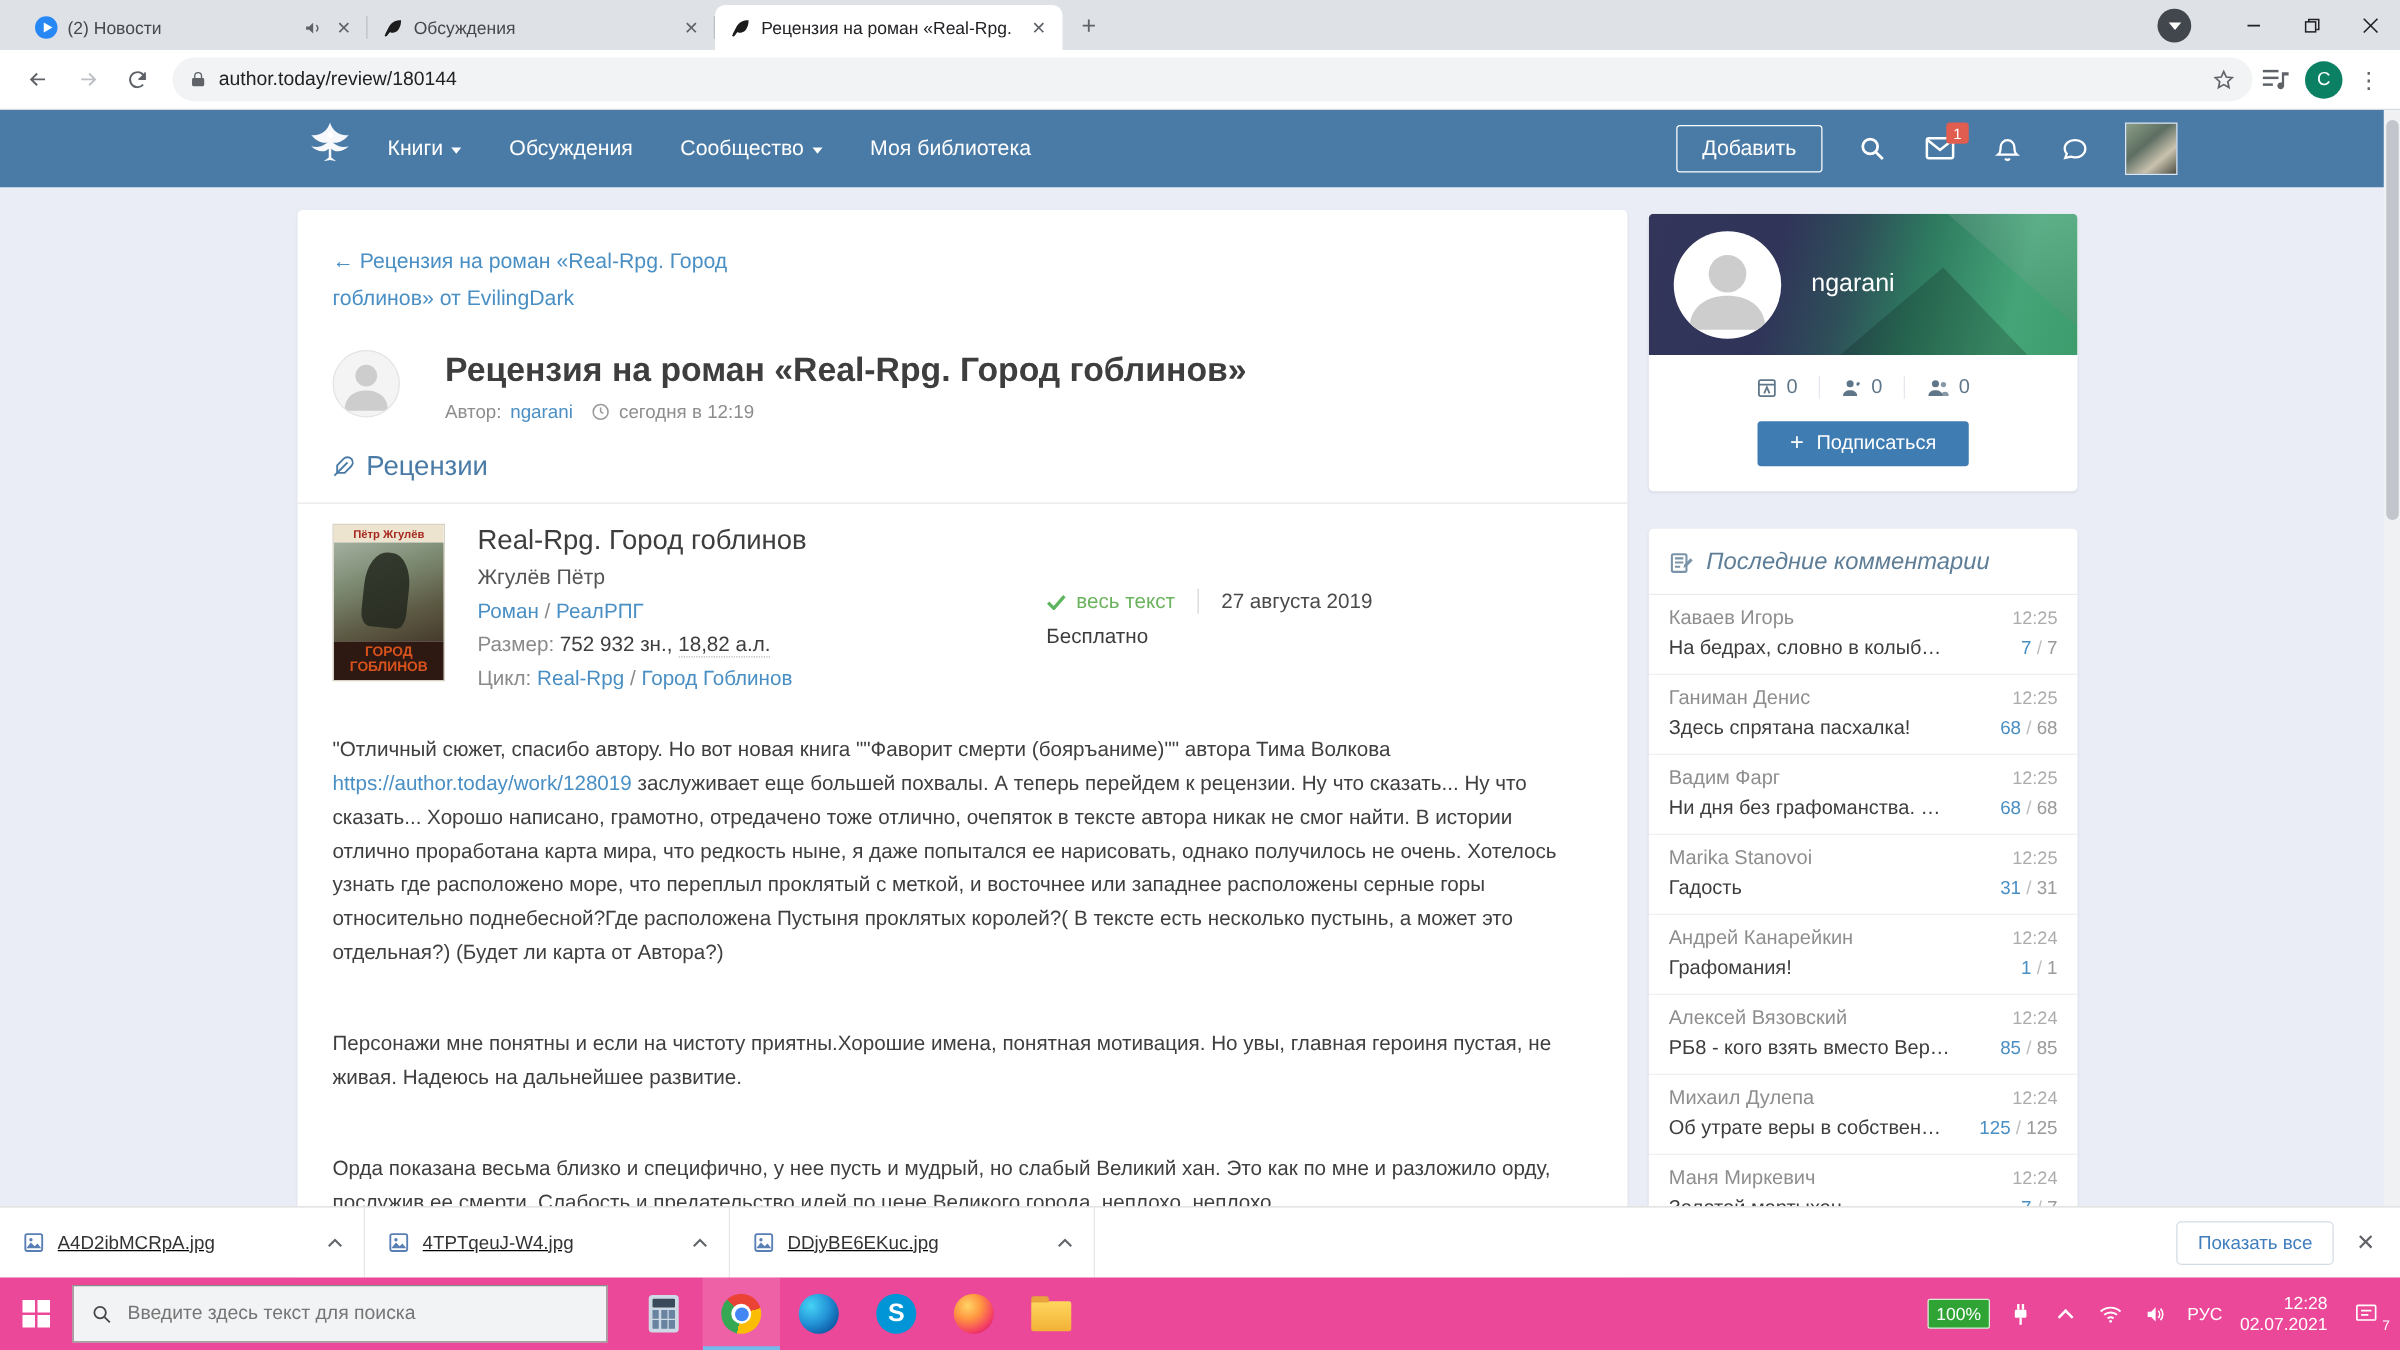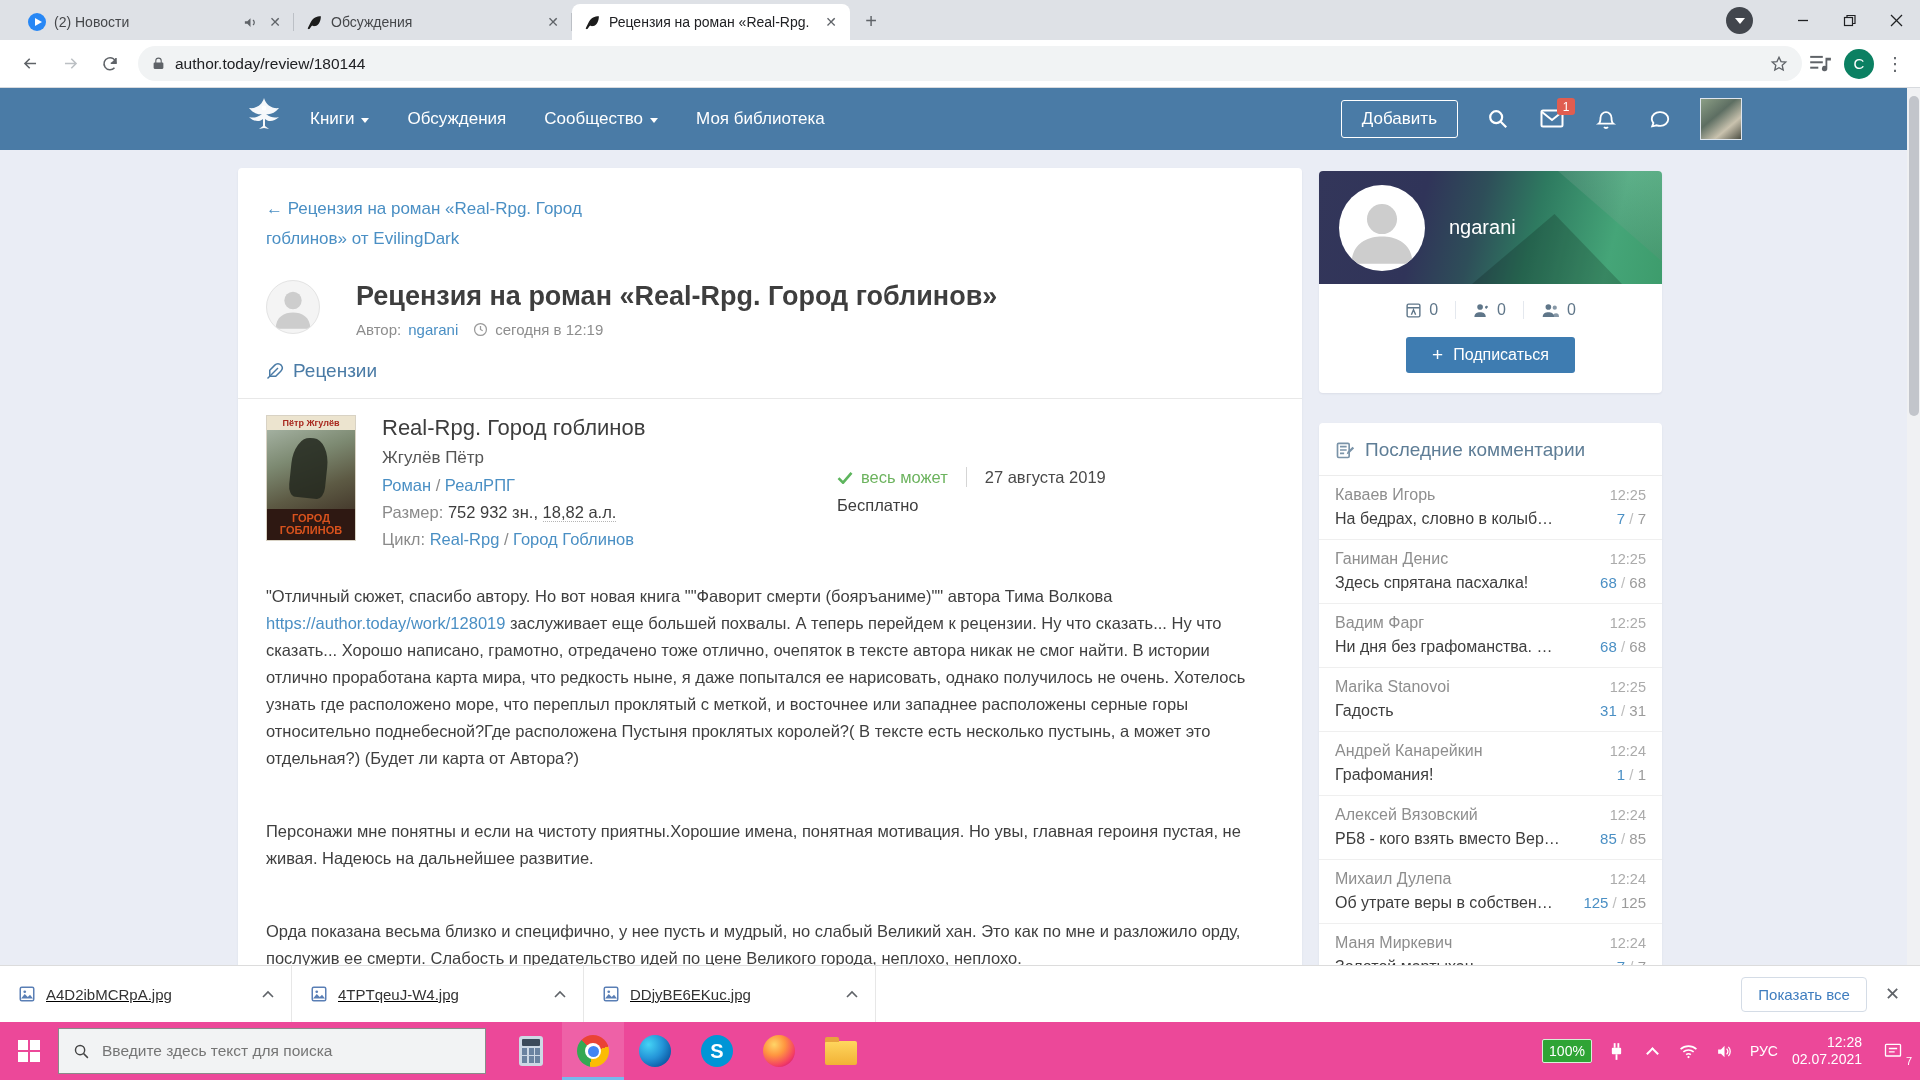--- a/index.html
+++ b/index.html
@@ -47,21 +47,21 @@
 
   
   .page { position:absolute; left:0; top:150px; width:1920px; height:930px; background:#eaedf5; overflow:hidden; }
   .maincard { position:absolute; left:238px; top:18px; width:1064px; min-height:900px; background:#fff; border-radius:4px; box-shadow:0 1px 2px rgba(40,50,80,.08); padding:26px 28px; }
   .breadcrumb { color:#4a8fc4; font-size:17px; line-height:30px; max-width:390px; display:inline-block; cursor:pointer; }
   .titlerow { display:flex; gap:36px; margin-top:26px; }
   .post-avatar { width:54px; height:54px; border-radius:50%; background:#f4f4f4; border:1px solid #e3e3e3; overflow:hidden; flex:none; }
   .post-title { font-size:27px; color:#3e3e3e; line-height:32px; }
   .post-meta { margin-top:9px; font-size:15px; color:#8d8d8d; display:flex; align-items:center; gap:7px; }
   .post-meta a { color:#4a8fc4; text-decoration:none; cursor:pointer; }
-  .tagrow { margin-top:22px; display:flex; align-items:center; gap:9px; color:#4a7ba6; font-size:19px; cursor:pointer; }
+  .tagrow { margin-top:22px; display:flex; align-items:center; gap:9px; color:#4a7ba6; font-size:22px; cursor:pointer; }
   .carddivider { border-top:1px solid #e8e8e8; margin:16px -28px 0; }
   .bookrow { display:flex; margin-top:16px; }
   .cover { width:90px; height:126px; flex:none; border:1px solid #d8d2c4; display:flex; flex-direction:column; overflow:hidden; cursor:pointer; }
   .cover-top { background:#ece4cf; color:#a8281e; font-size:9px; text-align:center; padding:2px 0; white-space:nowrap; font-weight:bold; }
   .cover-mid { flex:1; background:linear-gradient(160deg,#a3b0a0 0%,#7d8a72 35%,#5d5a44 70%,#463b2d 100%); position:relative; }
   .cover-mid::after { content:""; position:absolute; left:24px; top:8px; width:36px; height:60px; background:#23281e; border-radius:45% 45% 20% 20%; transform:rotate(6deg); opacity:.85; }
   .cover-bot { background:#2e1812; color:#d8521d; font-weight:bold; font-size:11px; line-height:12px; text-align:center; padding:3px 0 4px; }
   .bookinfo { margin-left:26px; width:455px; }
   .booktitle { font-size:22px; color:#3d3d3d; line-height:26px; cursor:pointer; }
   .bookauthor { font-size:17px; color:#555; margin-top:7px; }
@@ -87,21 +87,21 @@
   .profile-head::after { content:""; position:absolute; right:40px; bottom:0; width:150px; height:70px; background:rgba(0,0,0,.18); clip-path:polygon(0 100%,55% 0,100% 100%); }
   .pavatar { width:86px; height:86px; border-radius:50%; background:#fff; overflow:hidden; flex:none; z-index:1; }
   .pname { color:#fff; font-size:20px; margin-left:24px; z-index:1; cursor:pointer; }
   .stats { display:flex; align-items:center; justify-content:center; padding:17px 0 4px; }
   .stat { display:flex; align-items:center; gap:7px; color:#5f7689; font-size:16px; padding:0 17px; cursor:pointer; }
   .stat + .stat { border-left:1px solid #e4e8ee; }
   .followwrap { display:flex; justify-content:center; padding:14px 0 20px; }
   .followbtn { background:#3e7cb1; color:#fff; border:none; font-size:16px; padding:9px 26px; border-radius:3px; display:flex; align-items:center; gap:10px; cursor:pointer; font-family:inherit; }
   .plus { font-size:19px; line-height:14px; }
   .commentscard { margin-top:30px; }
-  .comm-head { display:flex; align-items:center; gap:10px; padding:16px 16px 14px; color:#5e7d96; font-size:19px; border-bottom:1px solid #ececec; }
+  .comm-head { display:flex; align-items:center; gap:10px; padding:16px 16px 14px; color:#5e7d96; font-size:19px; border-bottom:1px solid #ececec;font-style:italic; }
   .citem { padding:10px 16px 11px; border-bottom:1px solid #efefef; cursor:pointer; }
   .crow { display:flex; justify-content:space-between; align-items:baseline; }
   .cname { color:#8e8e8e; font-size:16px; }
   .ctime { color:#ababab; font-size:14.5px; }
   .ctext { color:#3d3d3d; font-size:16px; white-space:nowrap; overflow:hidden; text-overflow:ellipsis; max-width:225px; margin-top:6px; }
   .ccount { font-size:15px; white-space:nowrap; }
   .ccount .n { color:#4a8fc4; }
   .ccount .s { color:#bdbdbd; }
   .ccount .t { color:#9b9b9b; }
 
@@ -377,21 +377,21 @@
           <a>Real-Rpg</a><span> / </span><a>Город Гоблинов</a>
         </div>
       </div>
       <div class="bookmeta">
         <div class="fulltext">
           <span>
             <svg width="16" height="13" viewBox="0 0 24 20" fill="none" stroke="#5db55d" stroke-width="4">
                 <path d="M2 11l7 7L22 3"></path>
               </svg>
           </span>
-          <span class="g">весь может</span>
+          <span class="g">весь текст</span>
           <span class="vbar"></span>
           <span class="d">27 августа 2019</span>
         </div>
         <div class="price">Бесплатно</div>
       </div>
     </div>
 
     <div class="review">
       <p>
         <span>"Отличный сюжет, спасибо автору. Но вот новая книга ""Фаворит смерти (бояръаниме)"" автора Тима Волкова</span>

